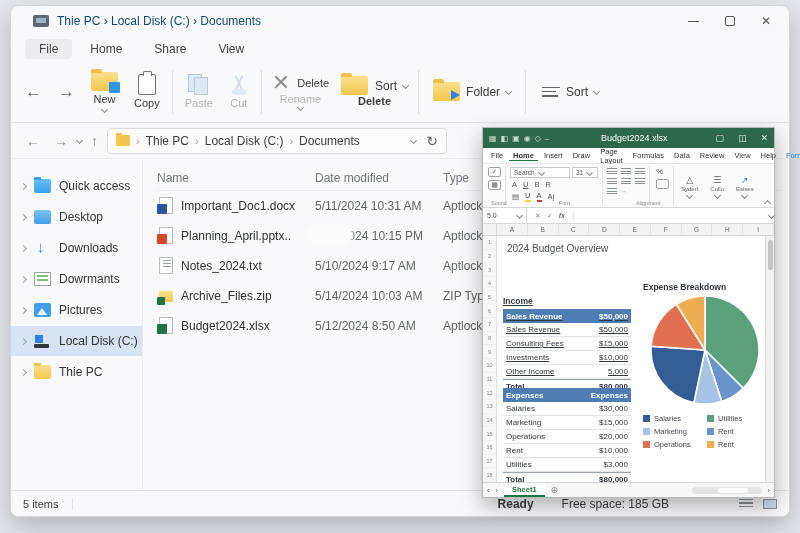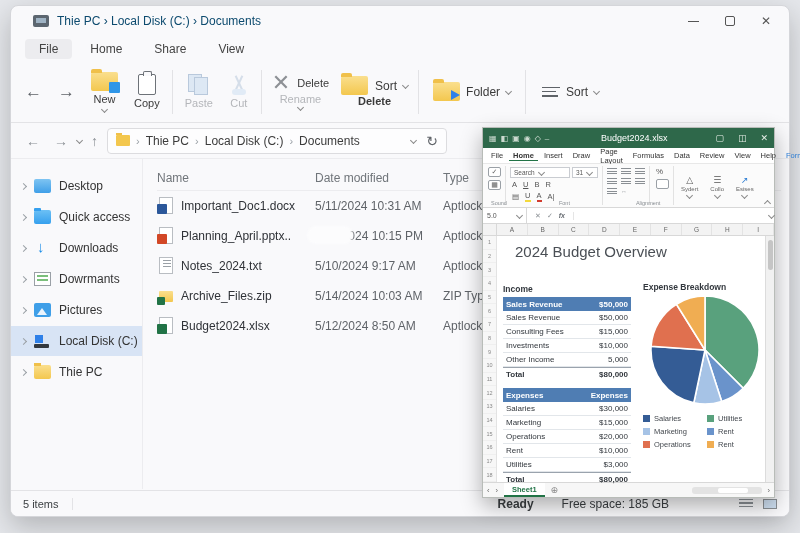--- a/index.html
+++ b/index.html
@@ -150,27 +150,27 @@
   .fm-input { flex:1; } .fm-chev { padding-right:4px; }
   .xl-cols { height:12px; display:flex; background:#f3f3f3; border-bottom:1px solid #d8d8d8; font-size:6.5px; color:#666; }
   .xl-corner { width:14px; border-right:1px solid #d8d8d8; }
   .xl-col { flex:1; display:flex; align-items:center; justify-content:center; border-right:1px solid #e3e3e3; }
   .xl-main { flex:1; display:flex; position:relative; background:#fff; }
   .xl-rownums { width:14px; background:#f7f7f7; border-right:1px solid #e3e3e3; display:flex; flex-direction:column; font-size:5.5px; color:#888; }
   .xl-rownums span { flex:1; display:flex; align-items:center; justify-content:center; border-bottom:1px solid #efefef; }
   .xl-sheet { flex:1; position:relative; }
   .xl-vscroll { width:9px; background:#f1f1f1; border-left:1px solid #dcdcdc; position:relative; }
   .xl-vscroll i { position:absolute; top:4px; left:1.5px; width:5px; height:30px; background:#c5c5c5; border-radius:3px; }
-  .sheet-title { position:absolute; left:18px; top:7px; font-size:15px; color:#4a4f55; }
+  .sheet-title { position:absolute; left:10px; top:7px; font-size:10px; color:#4a4f55; }
   .tbl { position:absolute; width:128px; font-size:8px; color:#33383e; }
   .tbl-cap { font-weight:bold; font-size:8.5px; margin-bottom:3px; }
   .trow { display:flex; justify-content:space-between; height:14px; align-items:center; border-bottom:1px solid #e2e6ea; padding:0 3px; }
   .trow.hdr { background:#4f7db3; color:#fff; font-weight:bold; border-bottom:none; }
   .trow.tot { font-weight:bold; border-top:1.5px solid #9aa3ad; border-bottom:none; }
-  #income { left:6px; top:48px; } #expenses { left:6px; top:152px; }
+  #income { left:6px; top:60px;text-decoration:underline; } #expenses { left:6px; top:152px; }
   .chart-block { position:absolute; left:146px; top:46px; width:126px; }
   .chart-title { font-size:8.5px; font-weight:bold; color:#33383e; }
   .legend { display:grid; grid-template-columns:1fr 1fr; gap:4px 2px; margin-top:4px; font-size:7.5px; color:#44494f; }
   .lg-item { display:flex; align-items:center; gap:4px; }
   .lg-sw { width:7px; height:7px; flex:0 0 7px; }
   .xl-sheetbar { height:15px; border-top:1px solid #d8d8d8; background:#f7f7f7; display:flex; align-items:center; font-size:7.5px; color:#666; padding:0 4px; gap:6px; }
   .sh-tab { color:#217346; font-weight:bold; border-bottom:2px solid #217346; background:#fff; padding:0 8px; height:100%; display:flex; align-items:center; }
   .sh-plus { font-size:9px; color:#888; }
   .sh-scroll { margin-left:auto; width:70px; height:7px; background:#e3e3e3; border-radius:3px; position:relative; }
   .sh-scroll i { position:absolute; left:26px; top:1px; width:30px; height:5px; background:#fff; border-radius:2px; }
@@ -282,27 +282,27 @@
         <span class="chev"></span>
         <span class="refresh">↻</span>
       </span>
     </div>
   </div>
 
   <div class="content">
     <div class="sidebar" id="sidebar">
         <div class="side-item">
           <span class="chev"></span>
+          <span class="si si-folder-blue"></span>
+          <span>Quick access</span>
+        </div>
+        <div class="side-item">
+          <span class="chev"></span>
           <span class="si si-desktop"></span>
           <span>Desktop</span>
-        </div>
-        <div class="side-item">
-          <span class="chev"></span>
-          <span class="si si-folder-blue"></span>
-          <span>Quick access</span>
         </div>
         <div class="side-item">
           <span class="chev"></span>
           <span class="si si-download"></span>
           <span>Downloads</span>
         </div>
         <div class="side-item">
           <span class="chev"></span>
           <span class="si si-documents"></span>
           <span>Dowrmants</span>

